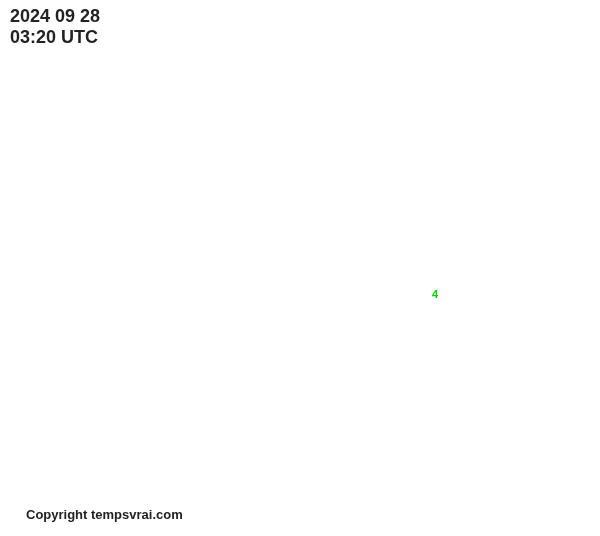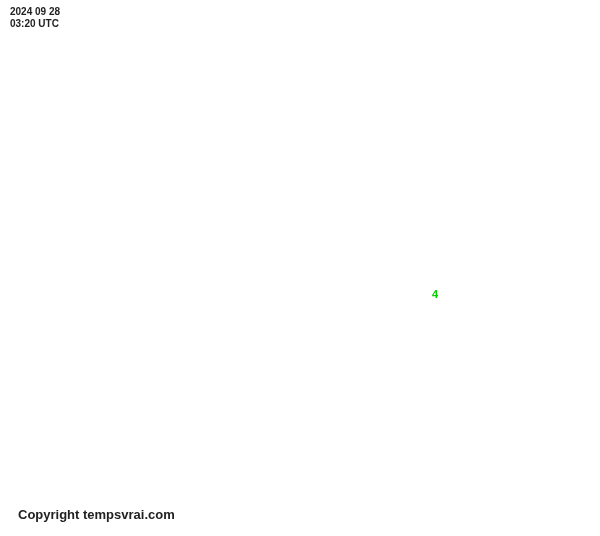--- a/index.html
+++ b/index.html
@@ -1,20 +1,20 @@
 <!DOCTYPE html>
 <html><head>
   <meta charset="utf-8">
   <style>
     * { margin: 0; padding: 0; box-sizing: border-box; }
     body { width: 600px; height: 536px; background: #ffffff; position: relative; font-family: Arial, Helvetica, sans-serif; }
-    .timestamp { position: absolute; top: 6px; left: 10px; font-size: 10px; font-weight: bold; color: #222; line-height: 1.15; }
+    .timestamp { position: absolute; top: 6px; left: 10px; font-size: 18px; font-weight: bold; color: #222; line-height: 1.15; }
     .data-point { position: absolute; font-size: 11px; font-weight: bold; }
     .dp-green { color: #00d000; }
-    .copyright { position: absolute; bottom: 14px; left: 18px; font-size: 13px; font-weight: bold; color: #222; }
+    .copyright { position: absolute; bottom: 14px; left: 26px; font-size: 13px; font-weight: bold; color: #222; }
   </style>
 </head>
 <body>
 
 <div class="timestamp">
   <span>2024 09 28</span><br>
   <span>03:20 UTC</span>
 </div>
 
 <div class="data-point dp-green" style="left:432px; top:288px;">

